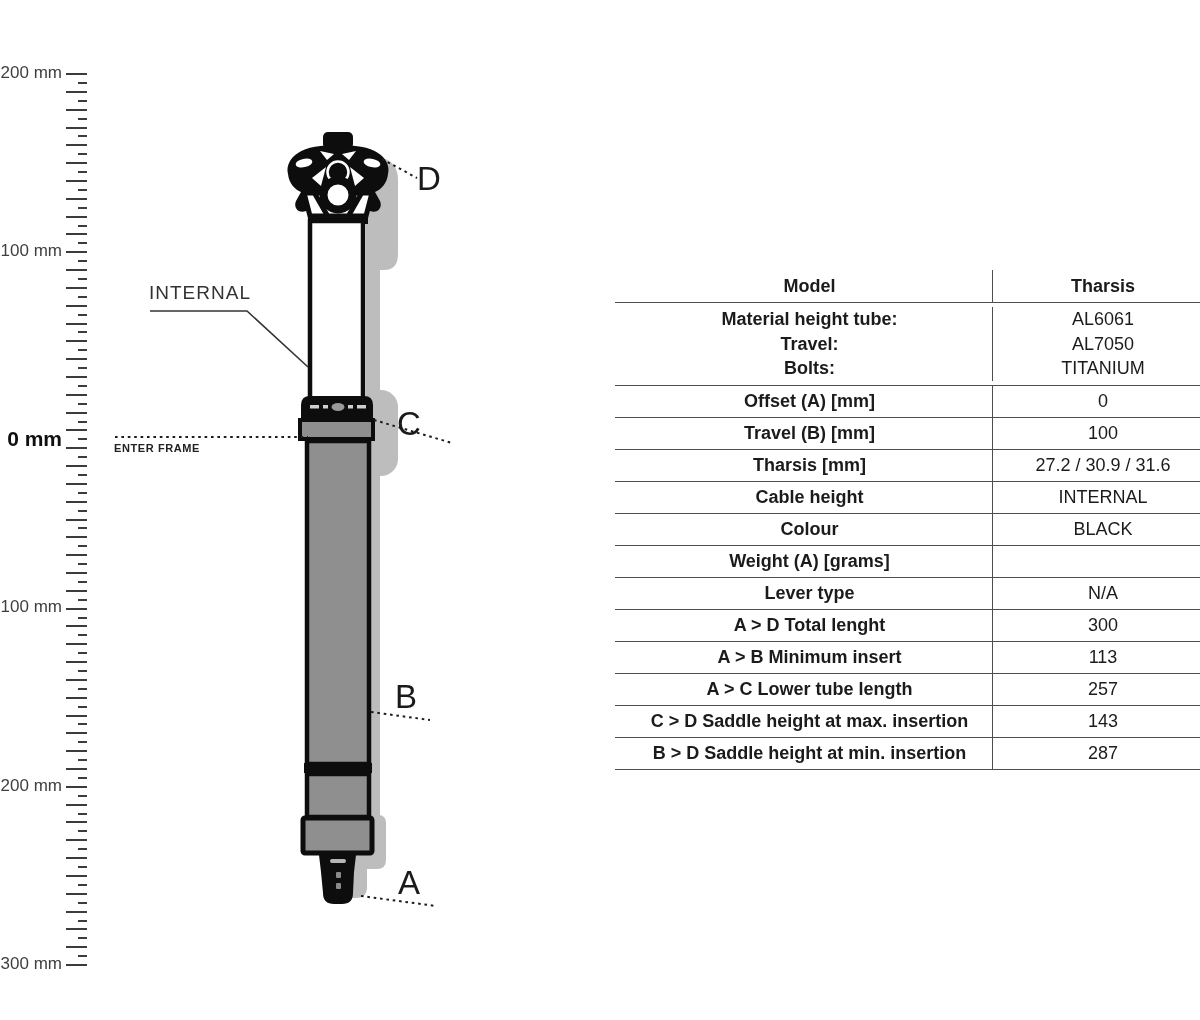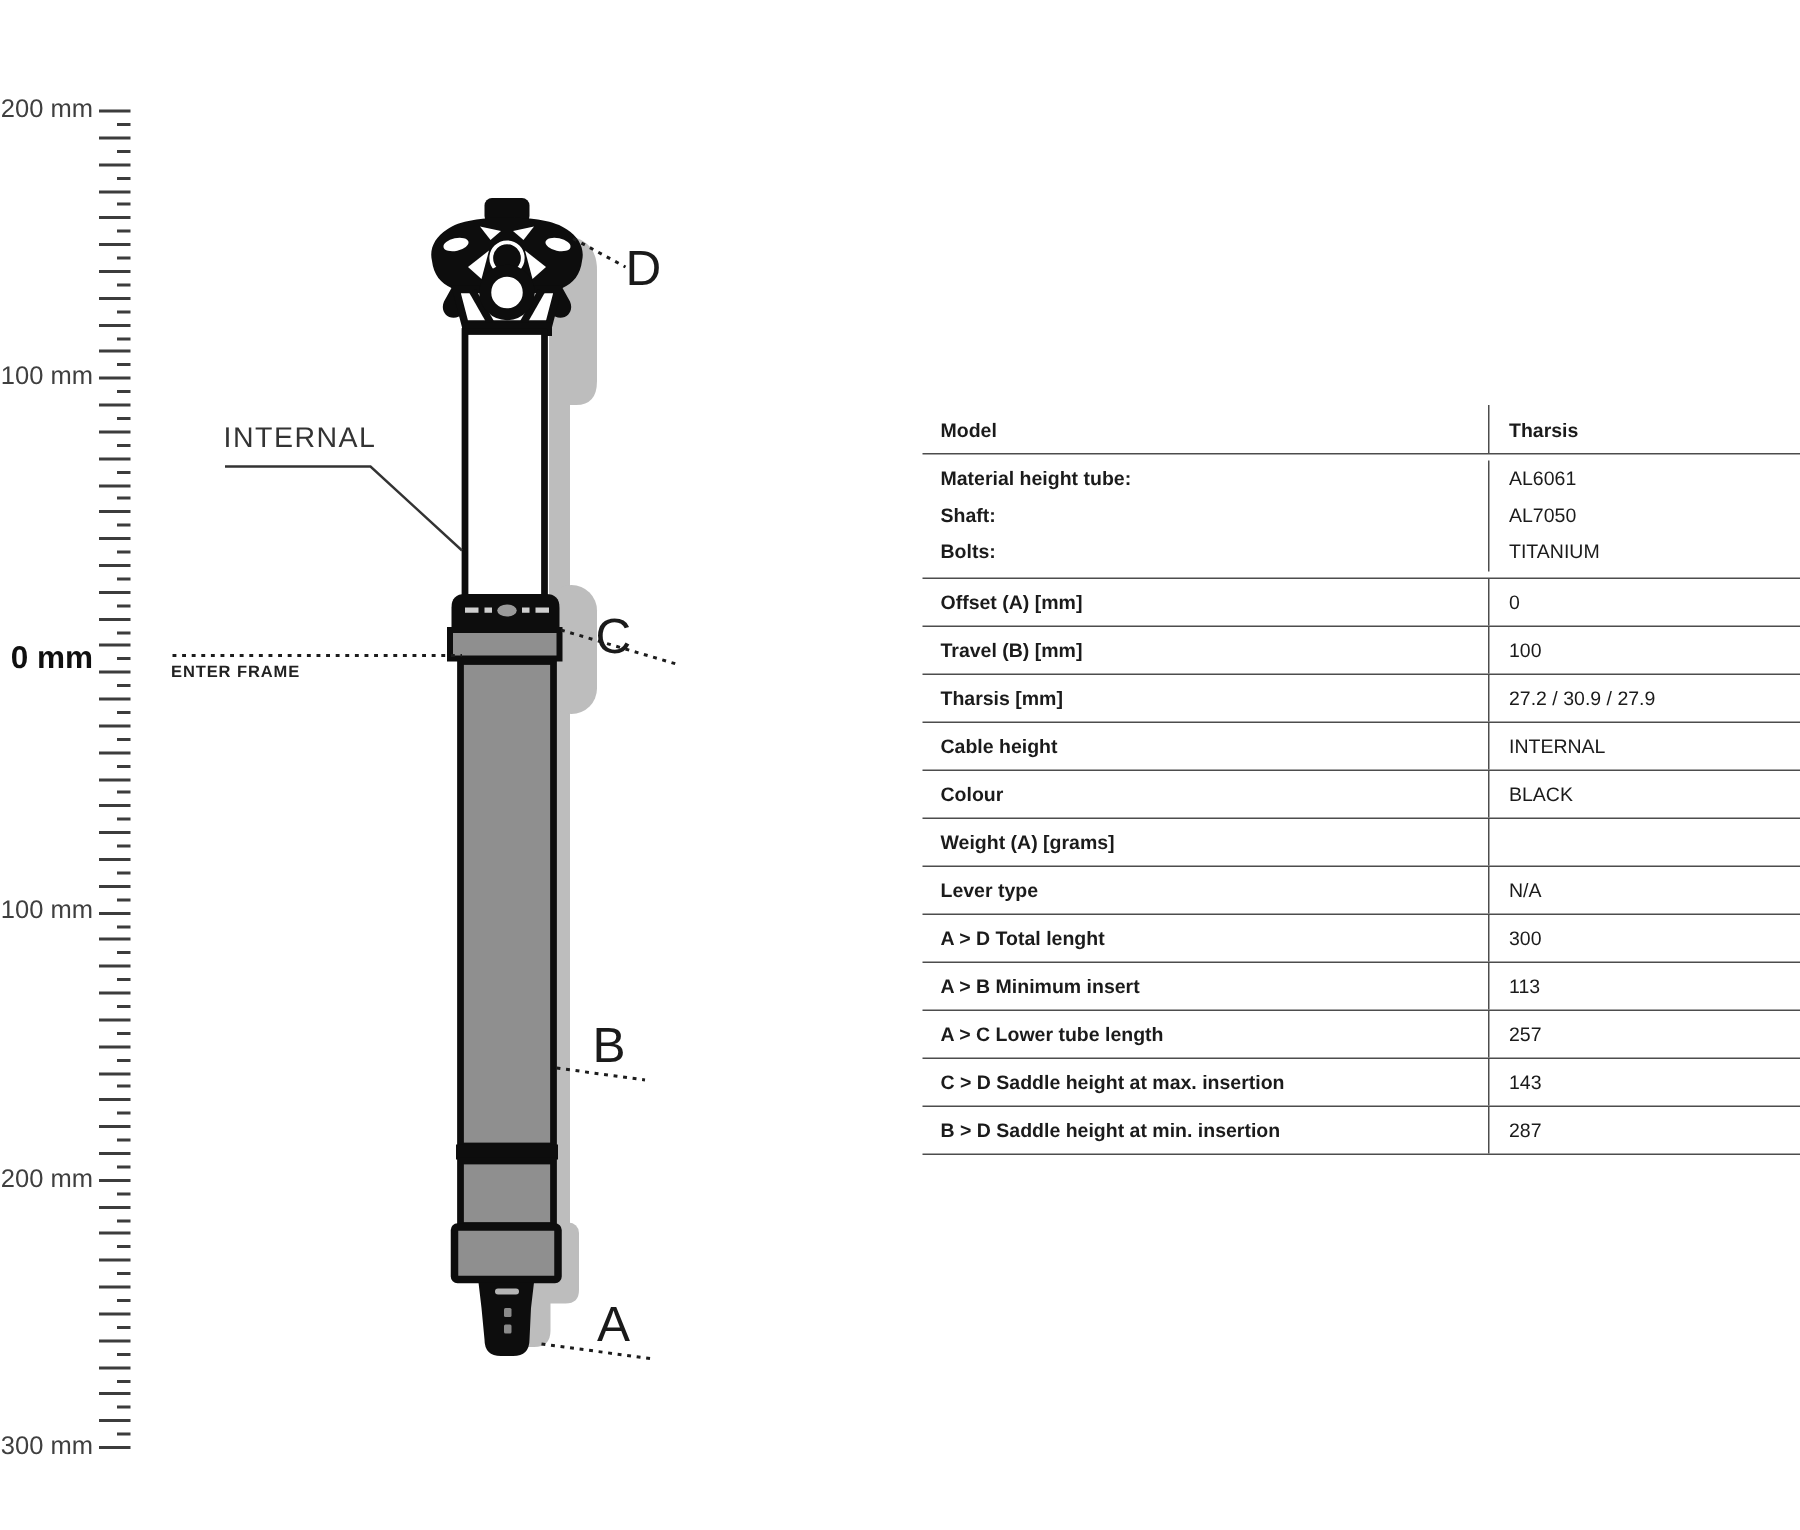--- a/index.html
+++ b/index.html
@@ -34,21 +34,21 @@
     letter-spacing:1px; color:#333; line-height:1;
   }
   .enter-frame-label{
     position:absolute; left:114px; top:443px; font-size:11px;
     letter-spacing:0.6px; color:#222; line-height:1;font-weight:bold;
   }
 
   
   .spec-table{
     position:absolute; left:615px; top:270px; width:585px;
-    color:#1b1b1b; font-size:13px;
+    color:#1b1b1b; font-size:18px;text-align:center;
   }
   .trow{display:flex; border-bottom:1.6px solid #4d4d4d; min-height:31px; align-items:stretch;}
   .trow.row-model{min-height:32px;}
   .tlabel{
     width:377px; box-sizing:border-box; padding-left:12px; font-weight:700;
     display:flex; flex-direction:column; justify-content:center;
   }
   .tvalue{
     flex:1; box-sizing:border-box; border-left:1.6px solid #4d4d4d; padding-left:13px;
     display:flex; flex-direction:column; justify-content:center;
@@ -256,21 +256,21 @@
           <span>Model</span>
         </div>
       <div class="tvalue">
           <span>Tharsis</span>
         </div>
     </div>
 
     <div class="trow multi">
       <div class="tlabel">
         <div>Material height tube:</div>
-        <div>Shaft:</div>
+        <div>Travel:</div>
         <div>Bolts:</div>
       </div>
       <div class="tvalue">
         <div>AL6061</div>
         <div>AL7050</div>
         <div>TITANIUM</div>
       </div>
     </div>
 
     <div class="trow">
@@ -289,21 +289,21 @@
       <div class="tvalue">
           <span>100</span>
         </div>
     </div>
 
     <div class="trow">
       <div class="tlabel">
           <span>Tharsis [mm]</span>
         </div>
       <div class="tvalue">
-          <span>27.2 / 30.9 / 27.9</span>
+          <span>27.2 / 30.9 / 31.6</span>
         </div>
     </div>
 
     <div class="trow">
       <div class="tlabel">
           <span>Cable height</span>
         </div>
       <div class="tvalue">
           <span>INTERNAL</span>
         </div>

